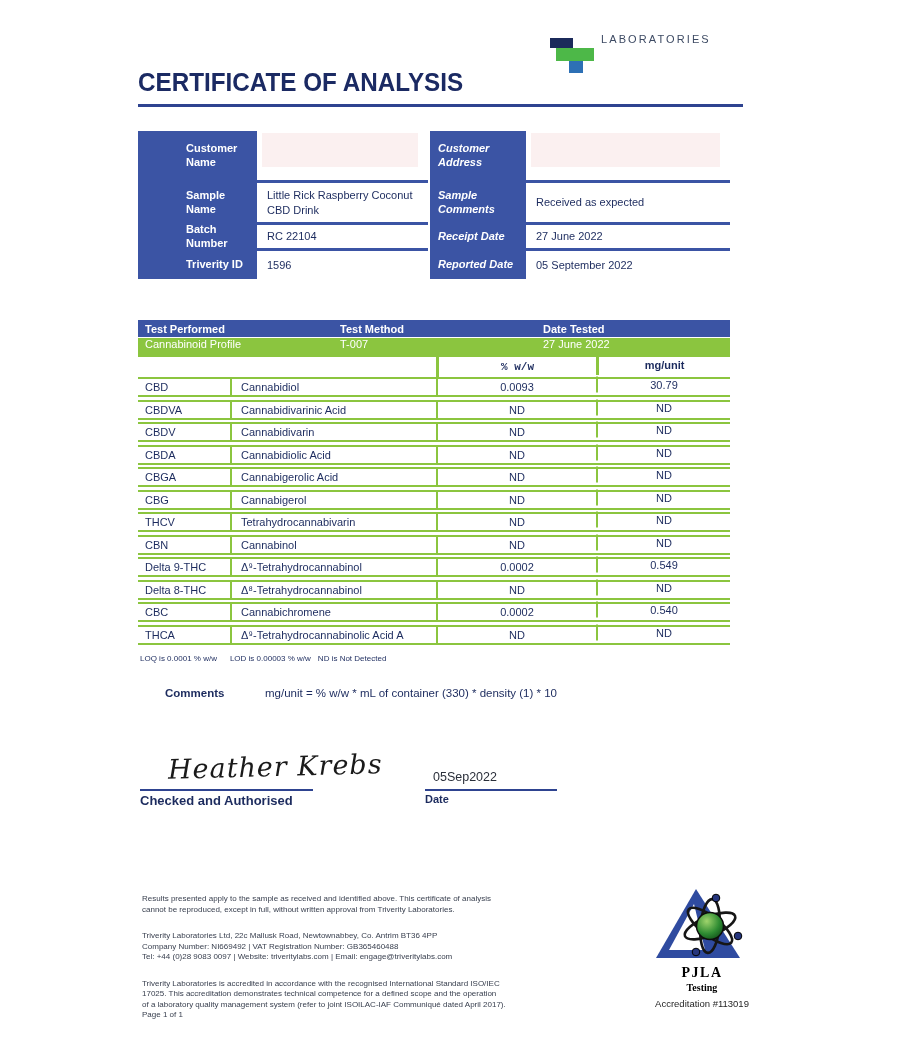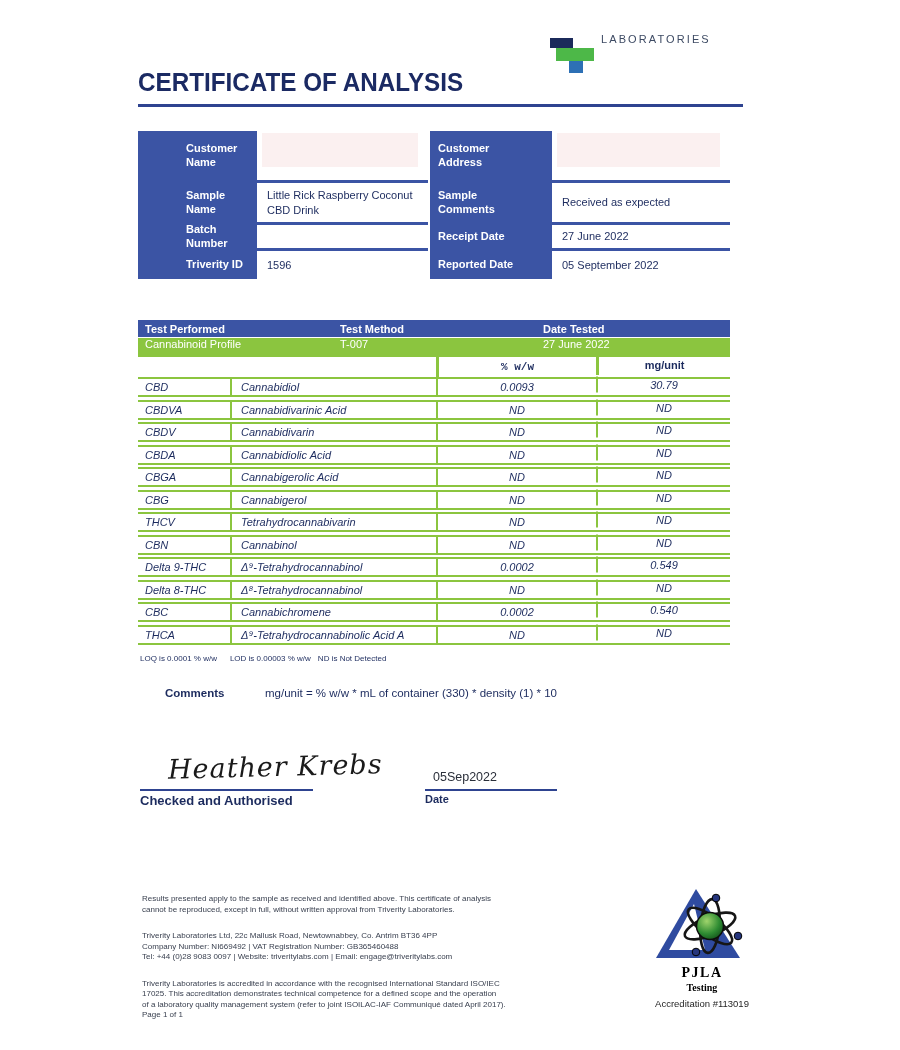--- a/index.html
+++ b/index.html
@@ -31,21 +31,21 @@
   .info-right { left:430px; width:300px; }
   .info-row { display:flex; border-bottom:3px solid #3B54A4; }
   .info-row:last-child { border-bottom:none; }
   .info-row:nth-child(1) { height:52px; }
   .info-row:nth-child(2) { height:42px; }
   .info-row:nth-child(3) { height:26px; }
   .info-row:nth-child(4) { height:28px; }
   .info-label { background:#3B54A4; color:#fff; font-weight:bold; font-size:11px;
                 display:flex; align-items:center; padding:0 8px; line-height:1.25; }
   .info-left  .info-label { width:119px;padding-left:48px; }
-  .info-right .info-label { width:122px; }
+  .info-right .info-label { width:96px;font-style:italic; }
   .info-right .info-label span { max-width:88px; display:inline-block; }
   .info-value { flex:1; display:flex; align-items:center; padding:0 10px;
                 font-size:11px; color:#1C2B5E; line-height:1.3; }
   .info-row.redacted .info-value { padding:0; }
   .redact-box { flex:1; align-self:stretch; background:#FBF0F0; margin:2px 10px 13px 5px; }
 
   
   .test-table { position:absolute; left:138px; top:320px; width:592px; }
   .tt-head { display:flex; background:#3B54A4; color:#fff; font-weight:bold;
              font-size:11px; height:17px; align-items:center; }
@@ -56,21 +56,21 @@
              height:19px; align-items:flex-start; margin-top:1px; }
   .tt-test .h1 { width:202px; padding-left:7px; }
   .tt-test .h2 { width:203px; }
   .tt-test .h3 { flex:1; }
   .tt-sub { display:flex; height:20px; font-size:11px; font-weight:bold; color:#1C2B5E; }
   .tt-sub .s1 { width:92px; }
   .tt-sub .s2 { width:206px; }
   .tt-sub .s3 { width:160px; border-left:3px solid #8BC53F; display:flex; align-items:center; justify-content:center;font-family:Liberation Mono, monospace; }
   .tt-sub .s4 { flex:1; border-left:3px solid #8BC53F; display:flex; align-items:center; justify-content:center;
                 transform:translateY(-2px); }
-  .tt-body { display:flex; flex-direction:column; gap:2.5px;font-style:italic; }
+  .tt-body { display:flex; flex-direction:column; gap:2.5px; }
   .tt-row { display:flex; height:20px; border-top:2.5px solid #8BC53F; border-bottom:2.5px solid #8BC53F;
             align-items:stretch; font-size:11px; color:#1C2B5E; }
   .tt-row .tc { display:flex; align-items:center; }
   .tt-row .c1 { width:92px; padding-left:7px; }
   .tt-row .c2 { width:206px; border-left:2.5px solid #8BC53F; padding-left:9px; }
   .tt-row .c3 { width:160px; border-left:2.5px solid #8BC53F; justify-content:center; }
   .tt-row .c4 { flex:1; border-left:2.5px solid #8BC53F; justify-content:center; transform:translateY(-2.5px); }
 
   
   .footnote { position:absolute; left:140px; top:654px; font-size:8px; color:#1C2B5E; display:flex; }
@@ -134,20 +134,21 @@
     <div class="info-row">
       <div class="info-label">
           <span>Sample Name</span>
         </div>
       <div class="info-value">Little Rick Raspberry Coconut CBD Drink</div>
     </div>
     <div class="info-row">
       <div class="info-label">
           <span>Batch Number</span>
         </div>
+      <div class="info-value">RC 22104</div>
     </div>
     <div class="info-row">
       <div class="info-label">
           <span>Triverity ID</span>
         </div>
       <div class="info-value">1596</div>
     </div>
   </div>
 
   <div class="info-table info-right">

